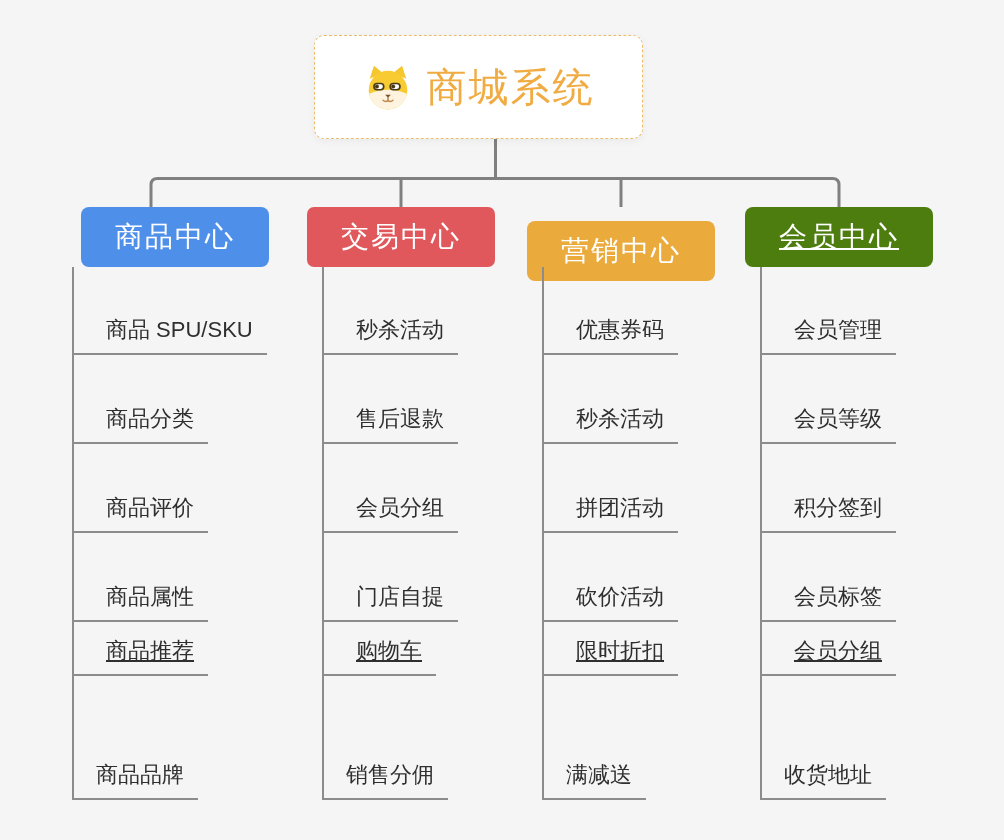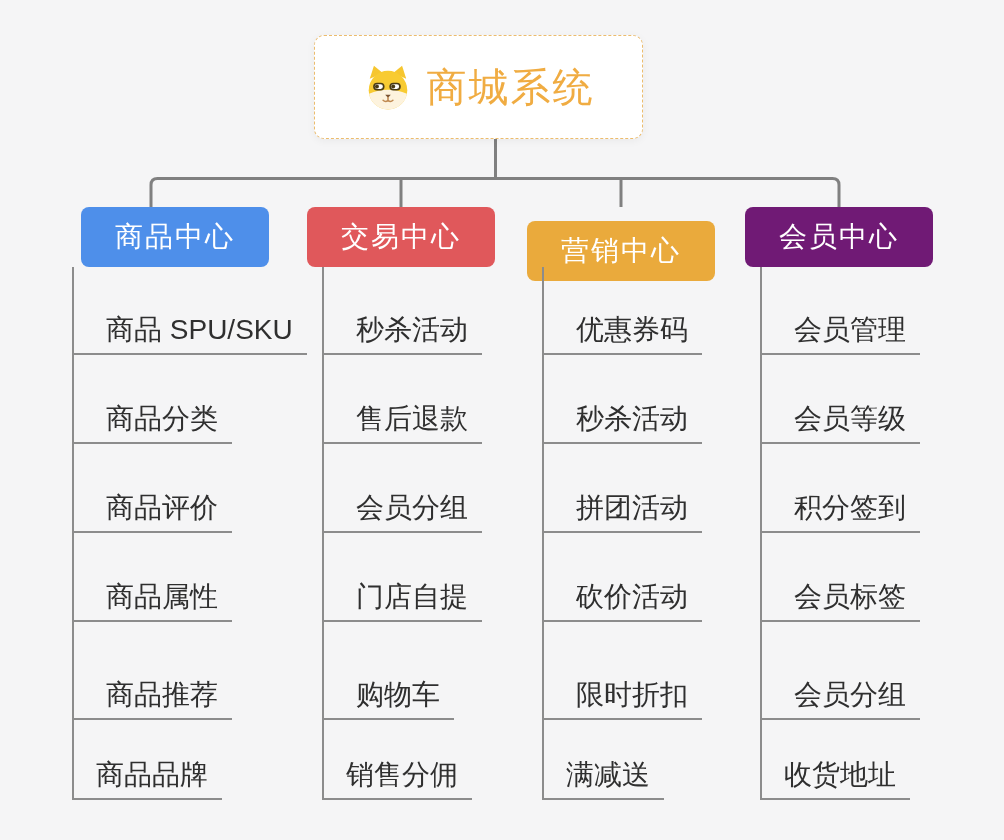--- a/index.html
+++ b/index.html
@@ -34,21 +34,21 @@
   .root-title{font-size:40px;color:var(--root-title);letter-spacing:2px;white-space:nowrap;}
   .root-icon{width:50px;height:46px;flex:0 0 auto;}
 
   
   .branch-header{
     position:absolute;top:207px;width:188px;height:60px;border-radius:8px;
     color:#ffffff;font-size:28px;text-align:center;line-height:60px;
     letter-spacing:2px;cursor:pointer;white-space:nowrap;
   }
   .bh0{left:57px;margin-left:24px;}
-  .bh1{left:307px;}
+  .bh1{left:307px;border-radius:7px;}
   .bh2{left:527px;margin-top:14px;}
   .bh3{left:745px;}
 
   
   .trunk{
     position:absolute;top:267px;height:533px;width:2px;
     background:var(--item-line);
   }
   .tr0{left:72px;}
   .tr1{left:322px;}
@@ -56,30 +56,30 @@
   .tr3{left:760px;}
 
   
   .items{position:absolute;top:0;}
   .it0{left:72px;}
   .it1{left:322px;}
   .it2{left:542px;}
   .it3{left:760px;}
   .item{
     position:absolute;left:0;white-space:nowrap;
-    font-size:28px;line-height:30px;color:var(--item-text);
+    font-size:22px;line-height:30px;color:var(--item-text);
     padding:0 14px 8px 34px;
     border-bottom:2px solid var(--item-line);
     cursor:pointer;
   }
   .item:nth-child(1){top:315px;}
   .item:nth-child(2){top:404px;}
   .item:nth-child(3){top:493px;}
   .item:nth-child(4){top:582px;}
-  .item:nth-child(5){top:680px;}
+  .item:nth-child(5){top:636px;text-decoration:underline;}
   .item:nth-child(6){top:760px;padding-left:24px;}
 </style>
 </head>
 <body>
 
 <div class="canvas">
 
   <svg class="connector-svg" viewBox="0 0 1004 840" xmlns="http://www.w3.org/2000/svg">
     <path d="M495.5 139 V178.5"></path>
     <path d="M151 207 V185 Q151 178.5 157.5 178.5 H832.5 Q839 178.5 839 185 V207"></path>
@@ -99,21 +99,21 @@
       <circle cx="29" cy="21.6" r="1.9" fill="#4A3B16"></circle>
       <path d="M21.3 29.4 h5.4 l-2.7 3 z" fill="#7A5230"></path>
       <path d="M24 32.2 v2.4 M19.3 34.8 q2.3 2.4 4.7 0 q2.4 2.4 4.7 0" stroke="#C08A52" stroke-width="1.5" fill="none" stroke-linecap="round"></path>
     </svg>
     <span class="root-title">商城系统</span>
   </div>
 
   <div class="branch-header bh0" style="background-color: rgb(78, 143, 234);">商品中心</div>
   <div class="branch-header bh1" style="background-color: rgb(224, 88, 91);">交易中心</div>
   <div class="branch-header bh2" style="background-color: rgb(234, 170, 60);">营销中心</div>
-  <div class="branch-header bh3" style="background-color: #701a75;">会员中心</div>
+  <div class="branch-header bh3" style="background-color: #4d7c0f; text-decoration: underline;">会员中心</div>
 
   <div class="trunk tr0"></div>
   <div class="trunk tr1"></div>
   <div class="trunk tr2"></div>
   <div class="trunk tr3"></div>
 
   <div class="items it0">
     <div class="item">商品 SPU/SKU</div>
     <div class="item">商品分类</div>
     <div class="item">商品评价</div>

